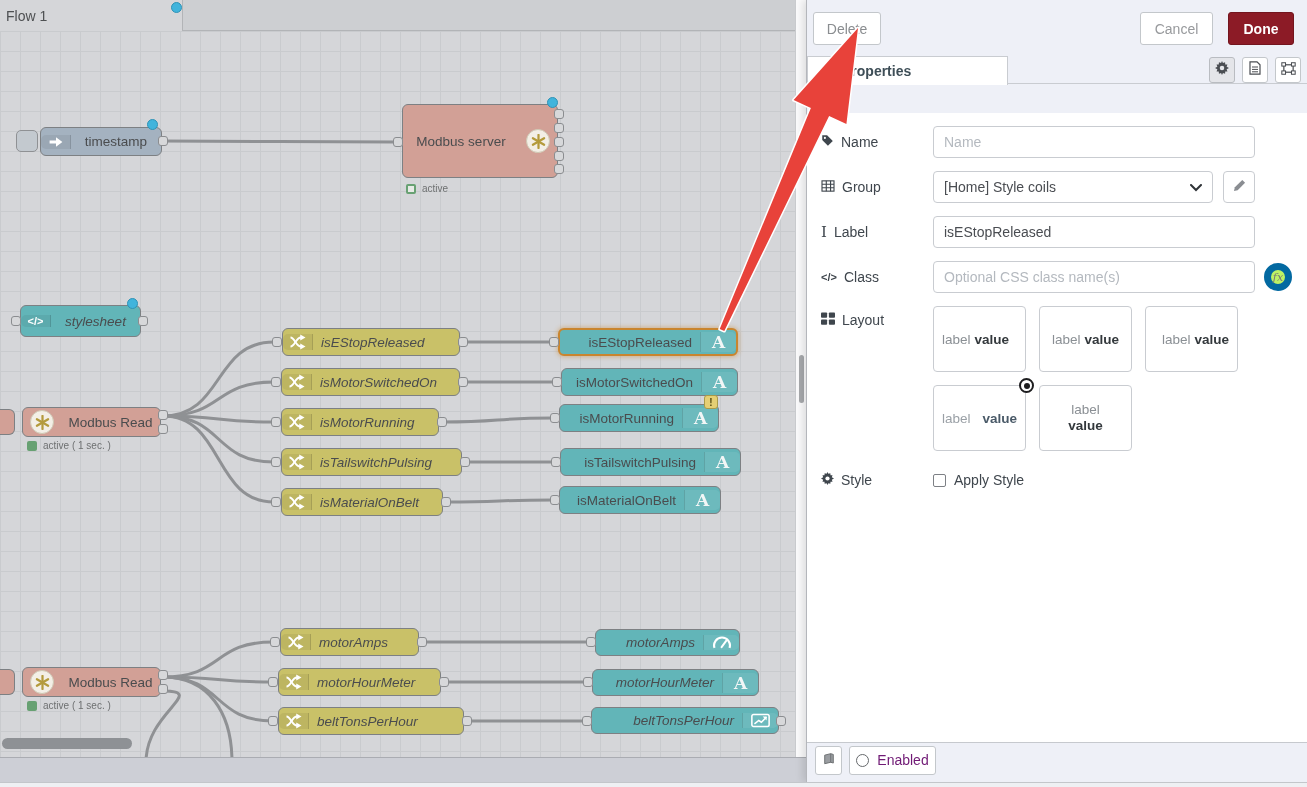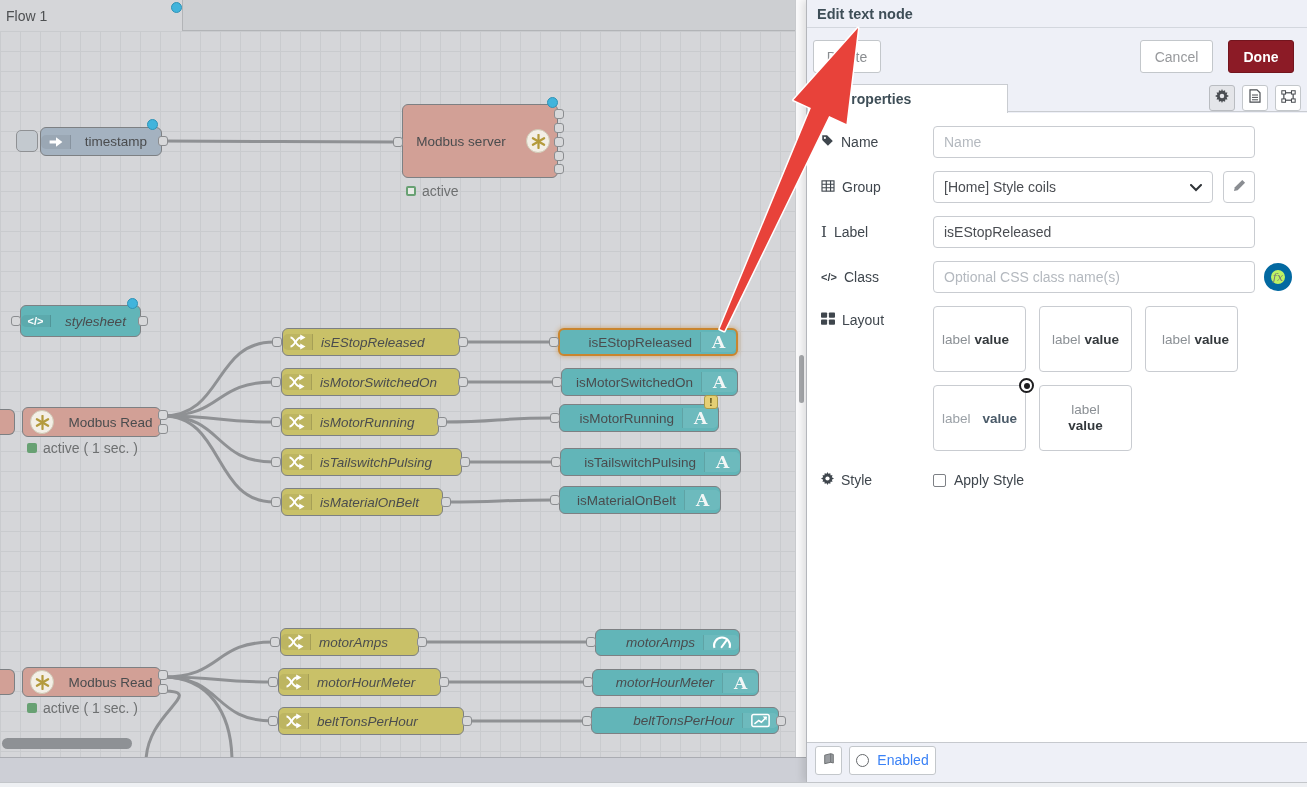--- a/index.html
+++ b/index.html
@@ -28,21 +28,21 @@
   .node .lbl.italic{font-style:italic;}
   .icon-strip{display:flex;align-items:center;justify-content:center;background:rgba(0,0,0,0.06);flex:0 0 auto;}
   .icon-strip.left{width:30px;border-right:1px solid rgba(0,0,0,0.12);border-radius:5px 0 0 5px;}
   .icon-strip.right{width:36px;border-left:1px solid rgba(0,0,0,0.12);background:rgba(255,255,255,0.07);border-radius:0 5px 5px 0;}
   .mod-circle{width:24px;height:24px;border-radius:50%;background:#f3efe6;border:1px solid #cfc8b4;display:flex;align-items:center;justify-content:center;align-self:center;flex:0 0 auto;margin:0 7px;}
   .glyphA{font-family:"DejaVu Serif","Liberation Serif",serif;font-weight:bold;font-size:17px;color:#f2f6f6;}
   .glyphCode{font-weight:bold;font-size:11px;color:#fff;letter-spacing:0;}
   .port{position:absolute;width:10px;height:10px;background:#d7d8da;border:1px solid #8b8d90;border-radius:3px;z-index:4;}
   .inj-btn{position:absolute;width:22px;height:22px;background:#c3c9cf;border:1px solid #8f9194;border-radius:5px;z-index:2;}
   .stub{position:absolute;background:#d2a096;border:1px solid #7d8083;border-radius:0 6px 6px 0;border-left:none;z-index:3;}
-  .status{position:absolute;display:flex;align-items:center;font-size:14px;color:#6e7071;z-index:3;white-space:nowrap;}
+  .status{position:absolute;display:flex;align-items:center;font-size:10px;color:#6e7071;z-index:3;white-space:nowrap;}
   .status .sq{width:10px;height:10px;border-radius:2px;background:#68a173;margin-right:6px;flex:0 0 auto;}
   .status .sq.hollow{background:#e7eae6;border:2px solid #68a173;}
   .nbadge{position:absolute;width:14px;height:14px;background:#e5cf74;border:1px solid #a99a49;border-radius:3px;color:#554a13;font-size:10px;font-weight:bold;display:flex;align-items:center;justify-content:center;z-index:5;}
   #hscroll{position:absolute;left:2px;top:707px;width:130px;height:11px;border-radius:6px;background:#8e9195;z-index:5;}
   #vscroll{position:absolute;left:795px;top:0;width:11px;height:757px;background:#fafafb;border-left:1px solid #c9cbce;z-index:4;}
   #vthumb{position:absolute;left:3px;top:355px;width:5px;height:48px;border-radius:3px;background:#a7a9ac;}
   #ws-bottom{position:absolute;left:0;top:757px;width:806px;height:25px;background:#cdcfd6;border-top:1px solid #aaacb2;z-index:4;}
   #page-bottom{position:absolute;left:0;bottom:0;width:100%;height:5px;background:#eef0f3;border-top:1px solid #c3c6ca;z-index:8;}
 
   
@@ -80,21 +80,21 @@
   .lcard.stack{flex-direction:column;justify-content:center;line-height:1.15;}
   .lcard.stack .l{margin:0;}
   .radio{position:absolute;top:-8px;right:-9px;width:15px;height:15px;border-radius:50%;background:#fff;border:2px solid #1d1d1f;}
   .radio::after{content:"";position:absolute;left:2.5px;top:2.5px;width:6px;height:6px;border-radius:50%;background:#1d1d1f;}
   #style-row{margin-top:21px;}
   .checkbox{width:13px;height:13px;border:1px solid #7d8085;border-radius:2px;background:#fff;margin-right:8px;cursor:pointer;}
   #style-check-label{font-size:14px;color:#3f464d;}
   #tray-footer{position:absolute;left:0;right:0;bottom:5px;height:35px;border-top:1px solid #c6c9ce;background:#eef0f7;display:flex;align-items:center;padding-left:8px;gap:7px;}
   .foot-btn{height:29px;border:1px solid #c3c7cb;border-radius:3px;background:#fff;display:flex;align-items:center;justify-content:center;cursor:pointer;}
   #btn-book{width:27px;}
-  #btn-enabled{width:87px;gap:8px;font-size:14px;color:#3b82f6;}
+  #btn-enabled{width:87px;gap:8px;font-size:14px;color:#701a75;}
   .ring{width:13px;height:13px;border-radius:50%;border:1.5px solid #66696c;}
   #arrow-overlay{position:absolute;left:0;top:0;z-index:50;pointer-events:none;}
 </style>
 </head>
 <body>
 
 <div id="page">
 
   <div id="canvas">
       <svg id="wires" width="795" height="726">
@@ -392,21 +392,20 @@
     </div>
     <div class="cdot" style="left:171px;top:2px;"></div>
   </div>
   <div id="vscroll">
       <div id="vthumb"></div>
     </div>
   <div id="ws-bottom"></div>
   <div id="page-bottom"></div>
 
   <div id="tray">
-    <div id="tray-title">Edit text node</div>
     <div id="tray-toolbar">
       <div class="btn" id="btn-delete">Delete</div>
       <div class="btn" id="btn-cancel">Cancel</div>
       <div class="btn" id="btn-done">Done</div>
     </div>
     <div id="tray-tabs">
       <div id="tab-properties">
           <span>Properties</span>
         </div>
       <div class="mini-btn active" style="left:402px;">

